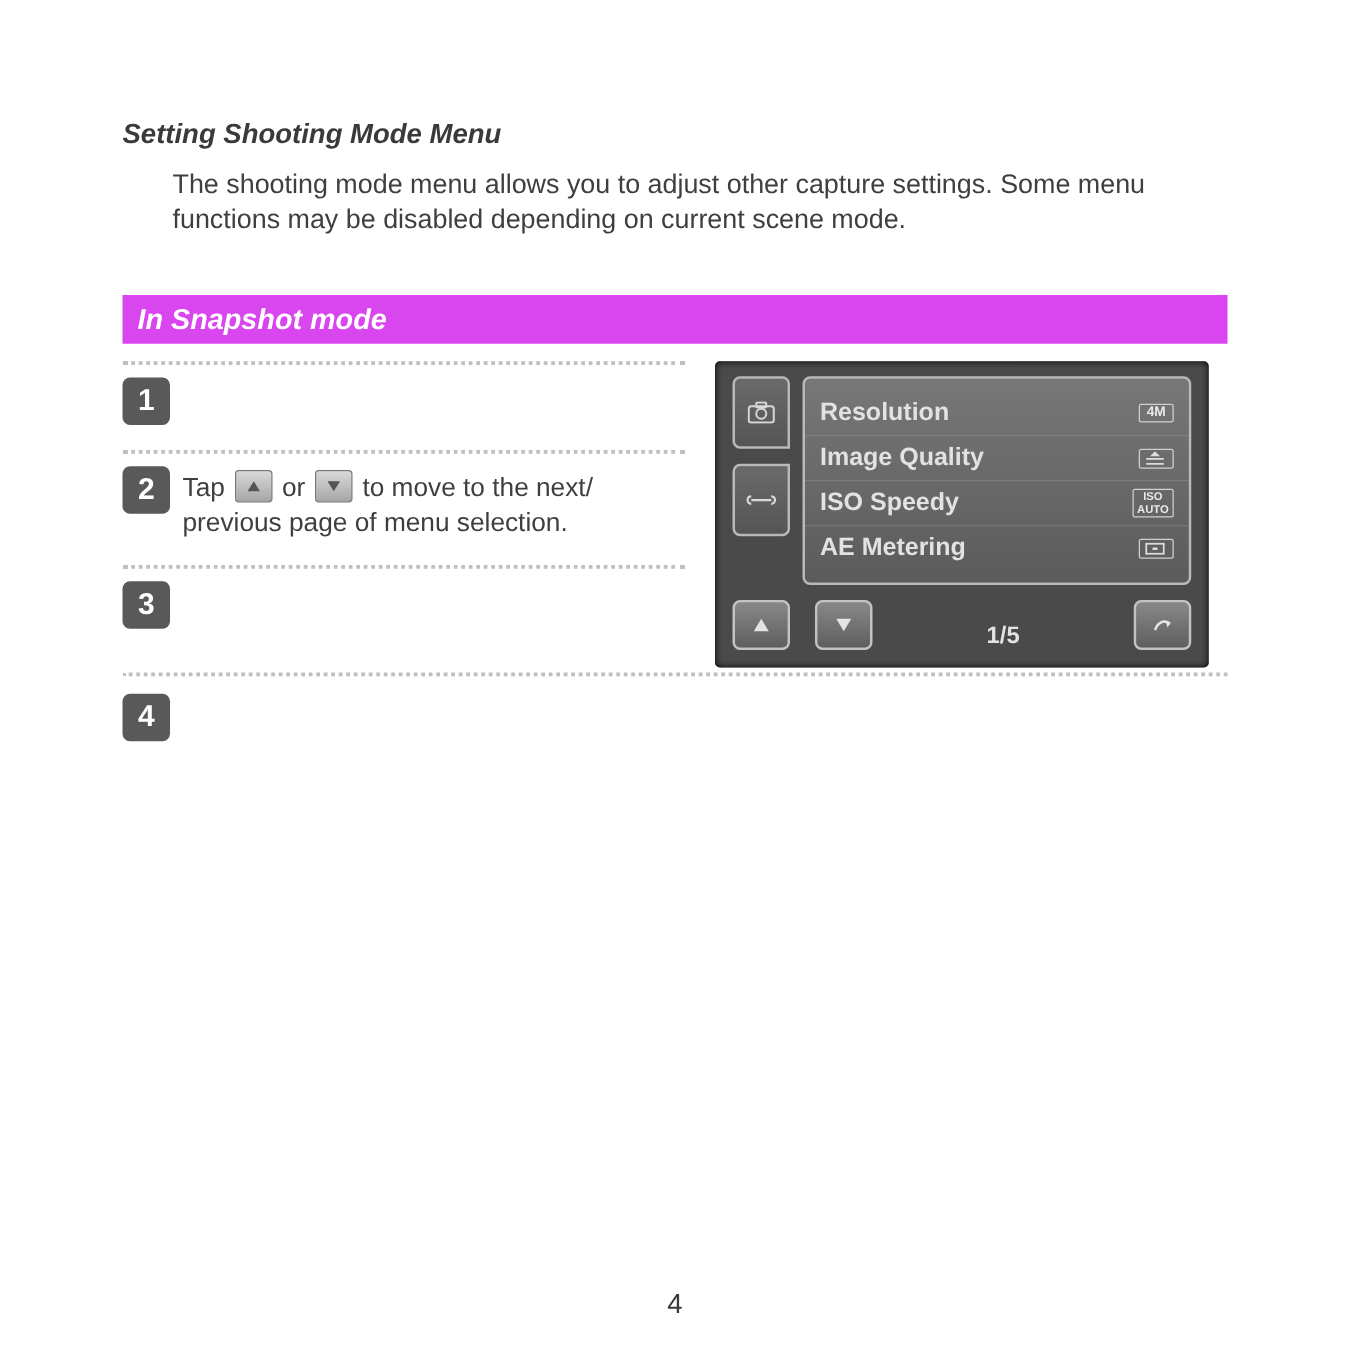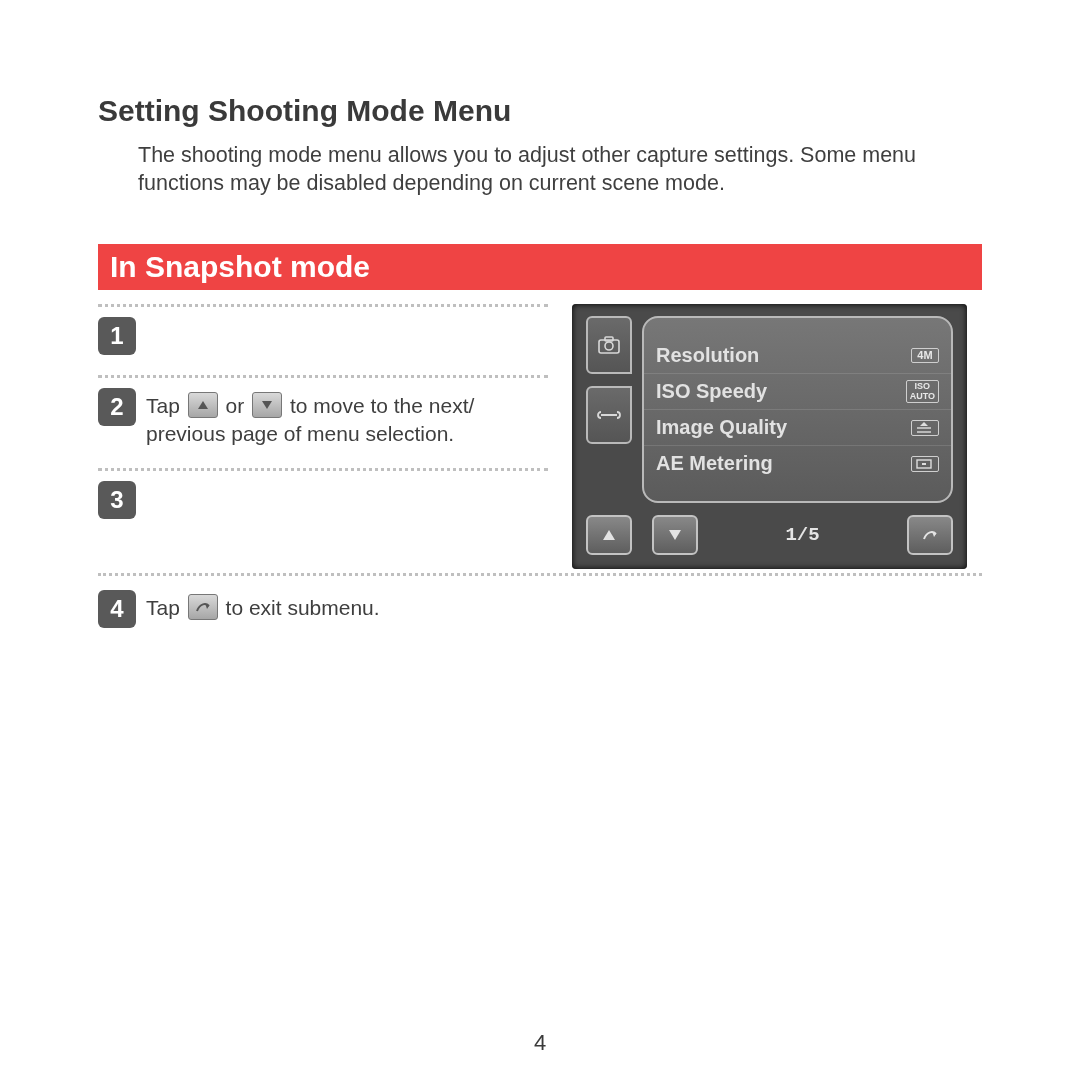--- a/index.html
+++ b/index.html
@@ -7,38 +7,40 @@
     width: 1080px;
     height: 1080px;
     background: #fff;
     font-family: Verdana, Geneva, sans-serif;
     color: #3f3f3f;
     padding: 94px 98px 0 98px;
     position: relative;
   }
   .heading {
     font-weight: bold;
-    font-size: 30px;
+    font-size: 22px;
     color: #3a3a3a;
     margin-bottom: 14px;
+    font-style: italic;
   }
   .intro {
     font-size: 21.5px;
     line-height: 1.28;
     color: #3f3f3f;
     margin-left: 40px;
     margin-bottom: 47px;
   }
   .mode-bar {
-    background: #ef4444;
+    background: #d946ef;
     color: #fff;
     font-weight: bold;
-    font-size: 30px;
+    font-size: 23px;
     padding: 6px 12px;
     margin-bottom: 14px;
+    font-style: italic;
   }
   .two-col {
     display: flex;
     gap: 24px;
   }
   .steps-col { flex: 0 0 450px; }
   .screen-col { flex: 1; }
 
   .step {
     display: flex;
@@ -110,23 +112,23 @@
     border: 2px solid #b9b9b9;
     border-radius: 6px;
     background: linear-gradient(#6a6a6a,#555);
     display:flex; align-items:center; justify-content:center;
   }
   .side-tab.join-top { border-top-right-radius: 0; }
   .side-tab.join-bottom { border-bottom-right-radius: 0; }
   .menu-panel {
     flex:1;
     border: 2px solid #b9b9b9;
-    border-radius: 16px;
+    border-radius: 6px;
     background: linear-gradient(#777,#5b5b5b);
-    padding: 20px 0;
+    padding: 10px 0;
   }
   .menu-item {
     display:flex;
     align-items:center;
     justify-content:space-between;
     padding: 6px 12px;
     font-size: 20px;
     font-weight: bold;
     color: #e2e2e2;
     border-bottom: 1px solid rgba(255,255,255,0.12);
@@ -139,22 +141,21 @@
     padding: 1px 3px;
     color:#e8e8e8;
     min-width: 28px;
     text-align:center;
     line-height: 1.05;
   }
   .screen-bottom {
     display:flex;
     gap:20px;
     margin-top: 12px;
-    align-items:center;
-    font-family:Liberation Mono, monospace;
+    align-items:flex-end;
   }
   .sq-btn {
     width:46px; height:40px;
     border:2px solid #c3c3c3;
     border-radius:6px;
     background: linear-gradient(#888,#5e5e5e);
     display:flex; align-items:center; justify-content:center;
   }
   .pager {
     flex:1;
@@ -231,35 +232,35 @@
                 <path d="M4 7 h16 M4 4 a3 3 0 1 0 0 6 M20 4 a3 3 0 1 1 0 6" fill="none" stroke="#d8d8d8" stroke-width="1.8"></path>
               </svg>
           </div>
         </div>
         <div class="menu-panel">
           <div class="menu-item">
             <span>Resolution</span>
             <span class="val-badge">4M</span>
           </div>
           <div class="menu-item">
-            <span>ISO Speedy</span>
-            <span class="val-badge" style="white-space:pre; font-size:9px;">ISO
-AUTO</span>
-          </div>
-          <div class="menu-item">
             <span>Image Quality</span>
             <span class="val-badge">
               <svg width="18" height="12" viewBox="0 0 18 12">
                   <line x1="2" y1="10" x2="16" y2="10" stroke="#ddd" stroke-width="1.4"></line>
                   <line x1="2" y1="6" x2="16" y2="6" stroke="#ddd" stroke-width="1.4"></line>
                   <polygon points="9,0 13,4 5,4" fill="#ddd"></polygon>
                 </svg>
             </span>
           </div>
           <div class="menu-item">
+            <span>ISO Speedy</span>
+            <span class="val-badge" style="white-space:pre; font-size:9px;">ISO
+AUTO</span>
+          </div>
+          <div class="menu-item">
             <span>AE Metering</span>
             <span class="val-badge">
               <svg width="18" height="12" viewBox="0 0 18 12">
                   <rect x="2" y="2" width="14" height="8" fill="none" stroke="#ddd" stroke-width="1.4"></rect>
                   <rect x="7" y="5" width="4" height="2" fill="#ddd"></rect>
                 </svg>
             </span>
           </div>
         </div>
       </div>
@@ -281,25 +282,15 @@
               <polygon points="15,6 11,3 13,9" fill="#e4e4e4"></polygon>
             </svg>
         </div>
       </div>
     </div>
   </div>
 </div>
 
 <div class="step dots-top-long" style="margin-top:4px;">
   <div class="num-badge">4</div>
-  <div class="step-body">
-    <span>Tap </span>
-    <span class="inline-icon">
-      <svg width="18" height="14" viewBox="0 0 18 14">
-          <path d="M3 11 C 6 3, 12 3, 15 6" fill="none" stroke="#555" stroke-width="2"></path>
-          <polygon points="15,6 11,3 13,9" fill="#555"></polygon>
-        </svg>
-    </span>
-    <span> to exit submenu.</span>
-  </div>
 </div>
 
 <div class="page-num">4</div>
 
 </body></html>

